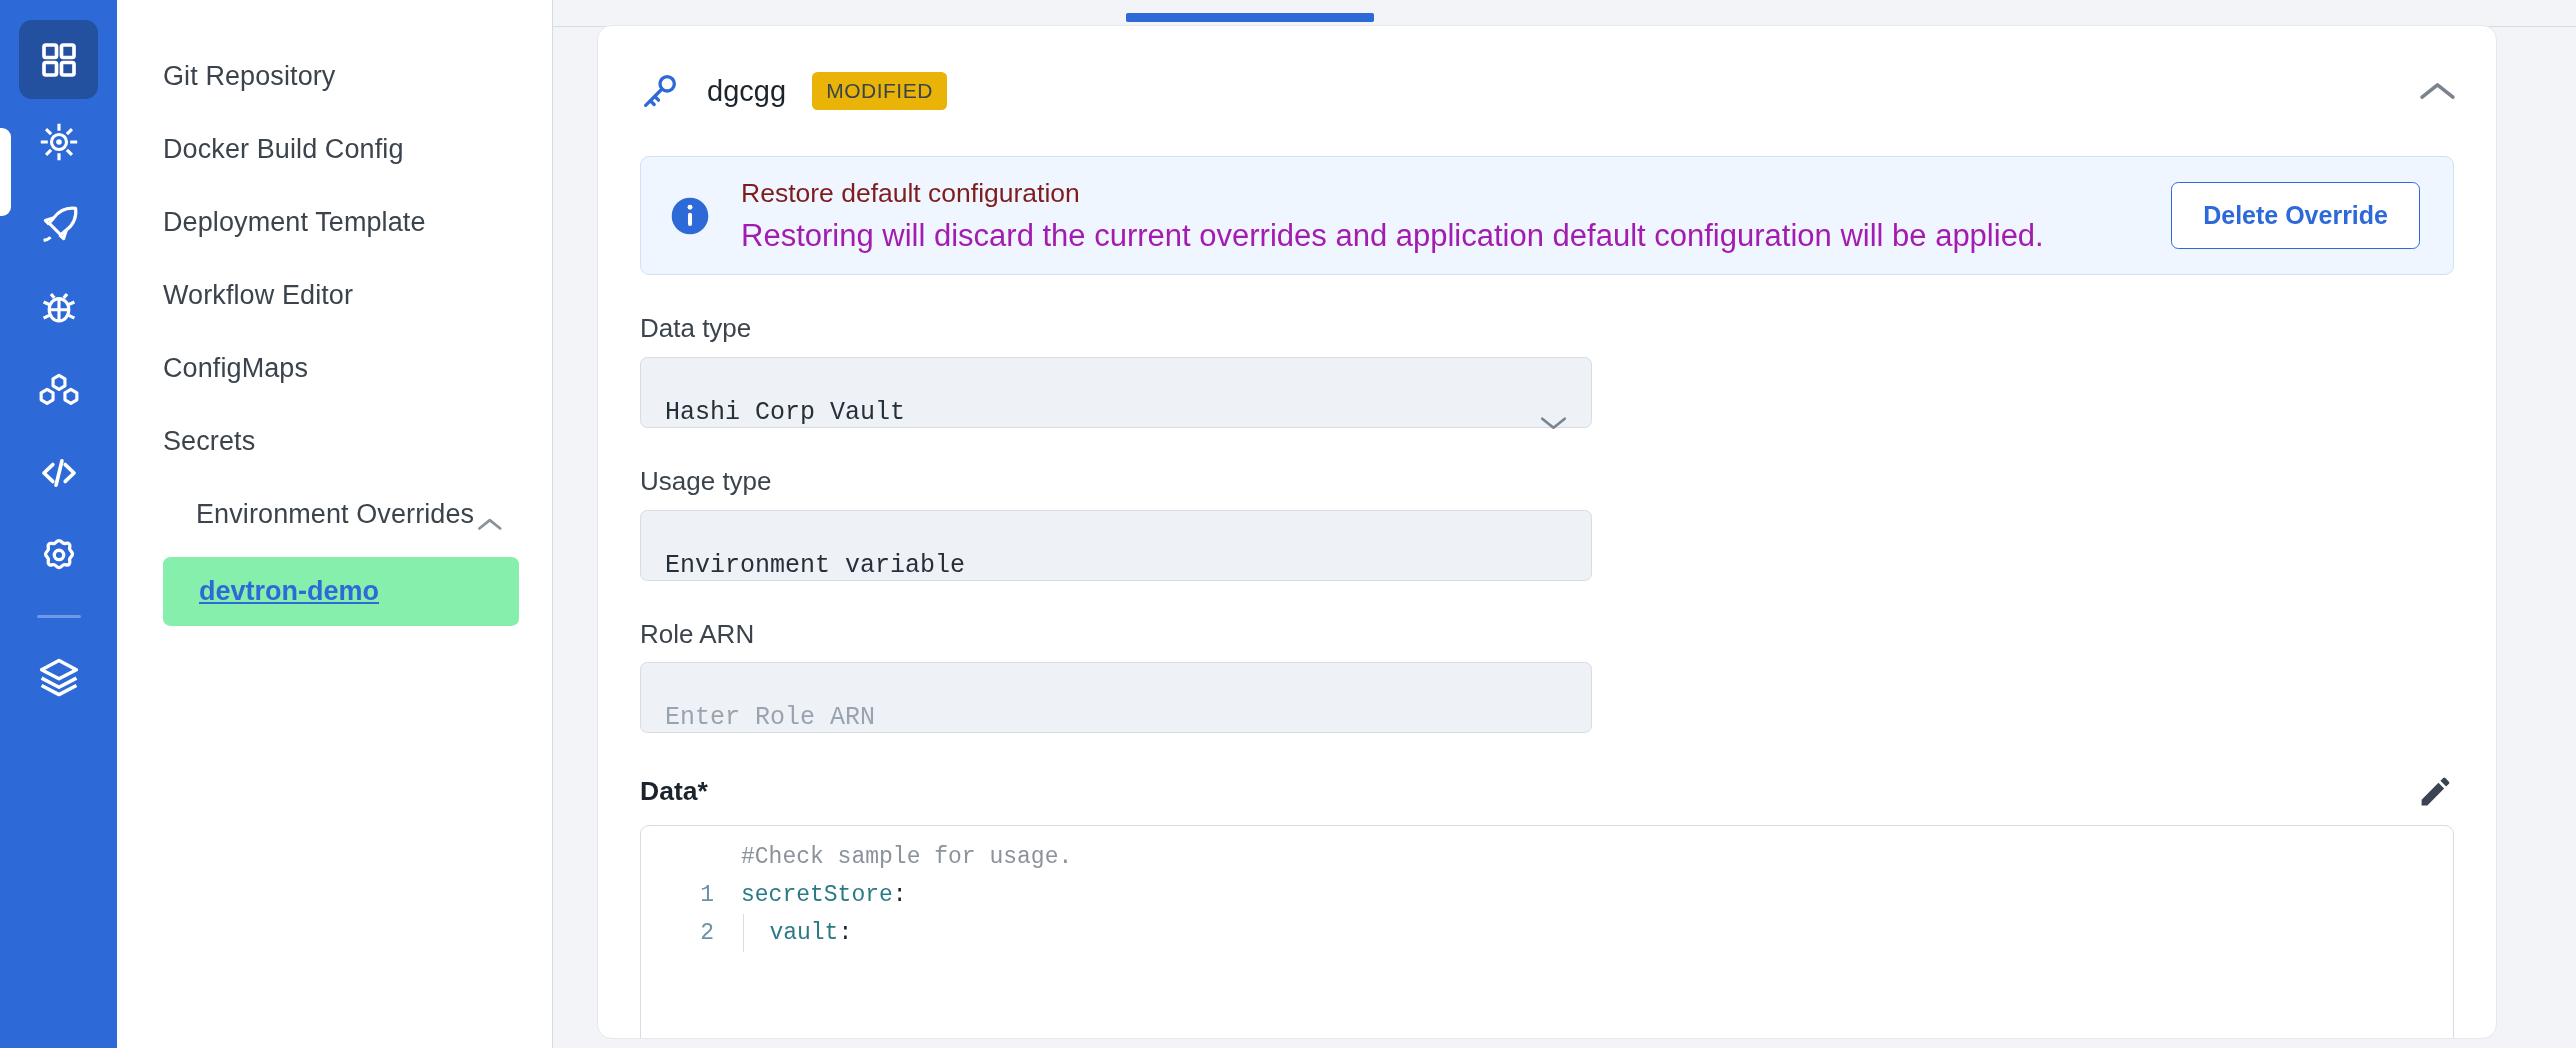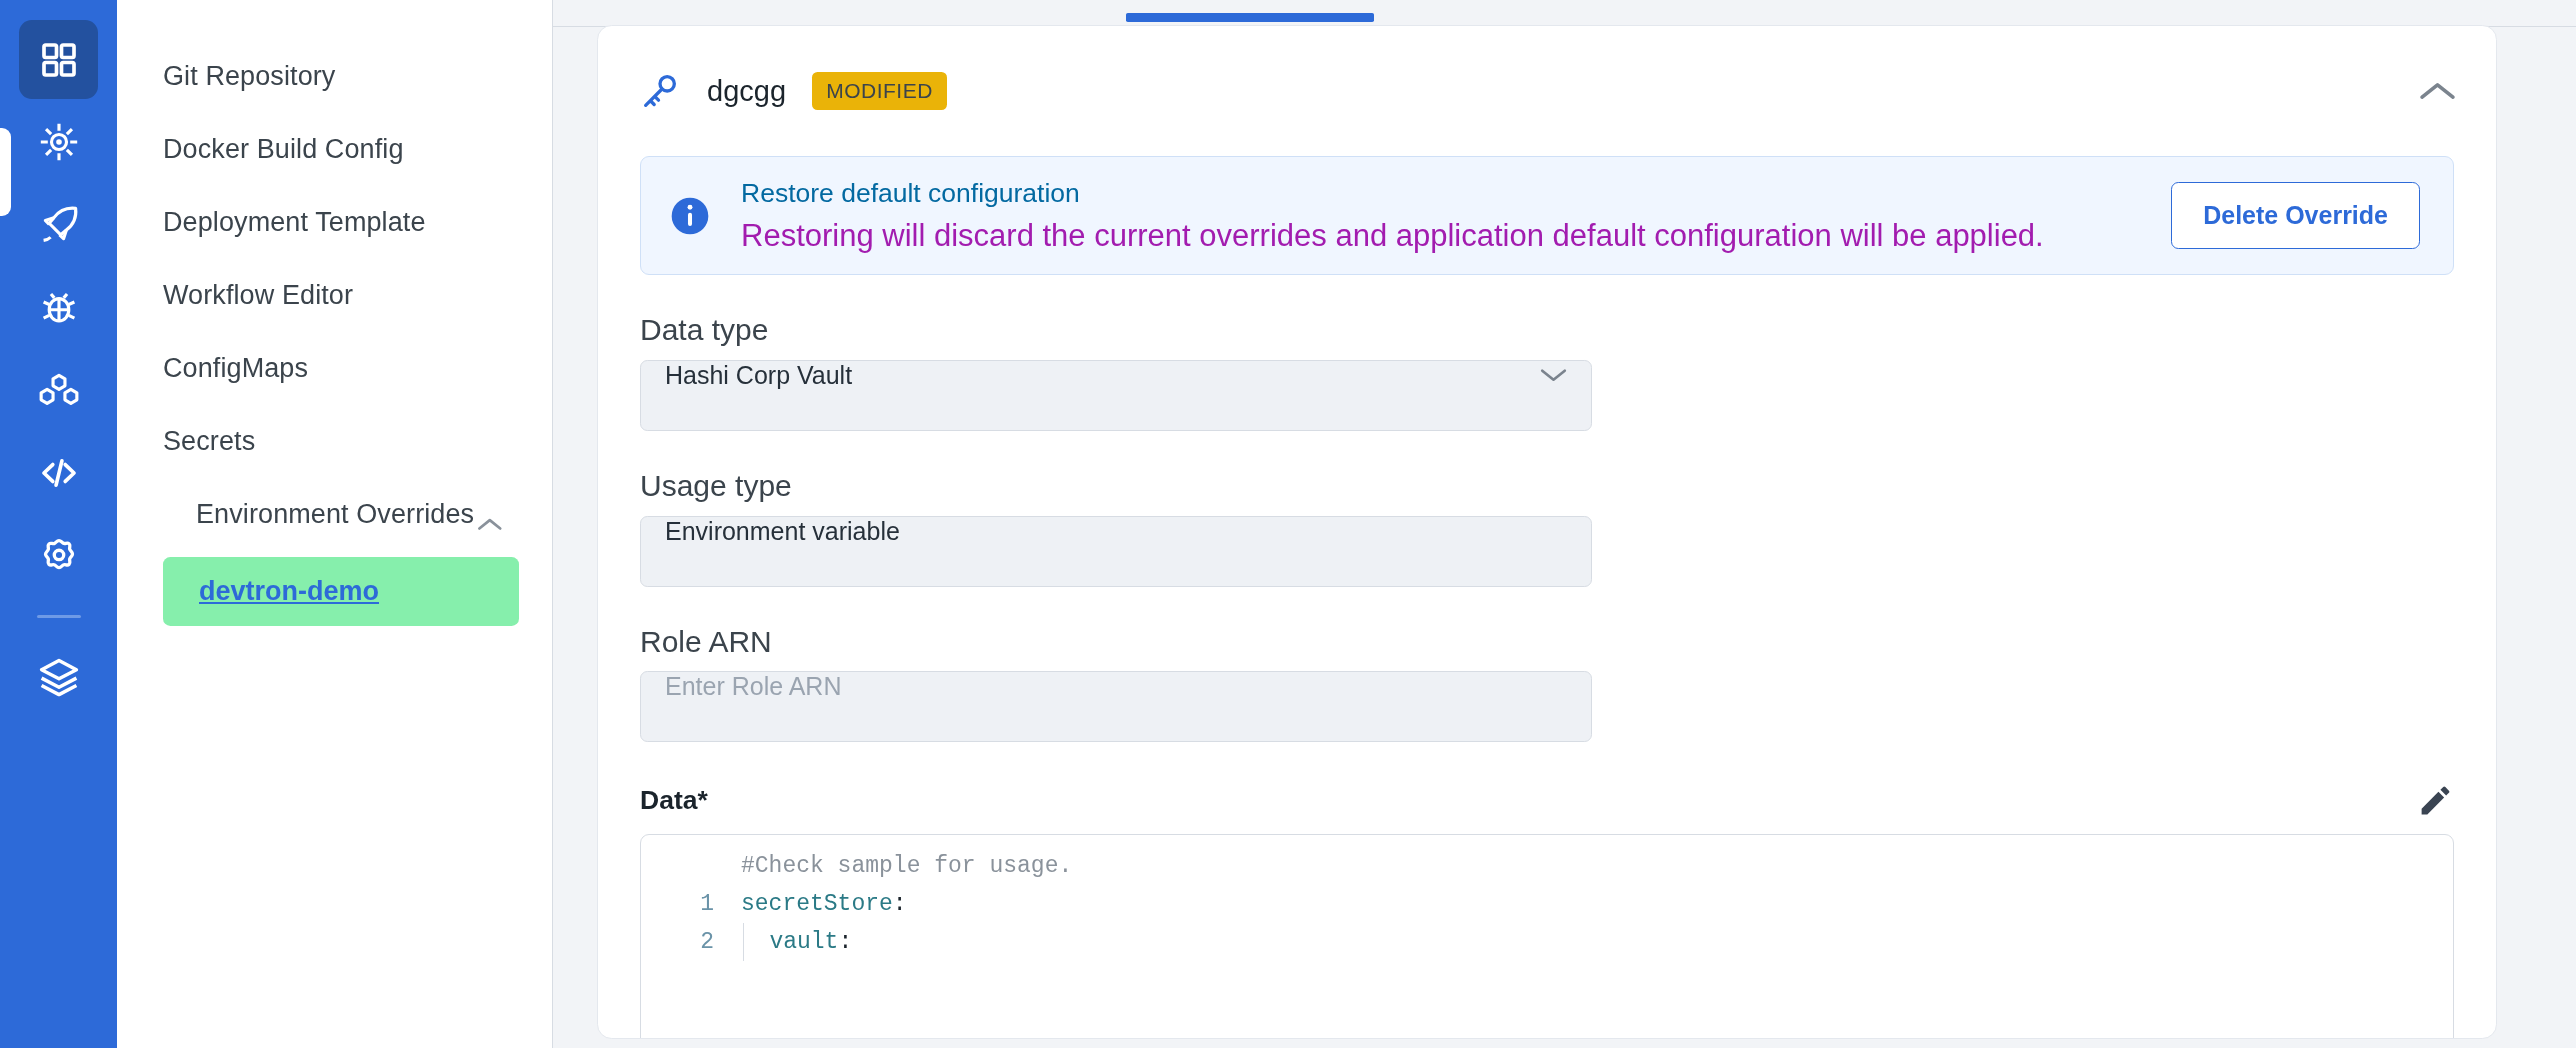--- a/index.html
+++ b/index.html
@@ -86,34 +86,34 @@
     width: 42px; height: 31px; display: flex; align-items: center; justify-content: center;
   }
 
   .banner {
     margin-top: 33px; background: #f0f6ff; border: 1.8px solid #cfe0f7;
     border-radius: 9px; height: 119px;
     display: flex; align-items: center; padding: 0 33px 0 27px;
   }
   .info-icon { width: 44px; height: 44px; flex: 0 0 44px; margin-right: 29px; }
   .banner-txt { flex: 1 1 auto; }
-  .banner-title { font-size: 26.5px; color: #0369a1; margin-bottom: 9px; }
+  .banner-title { font-size: 26.5px; color: #7f1d1d; margin-bottom: 9px; }
   .banner-sub { font-size: 31px; color: #a21caf; }
   .btn-outline {
     flex: 0 0 auto; border: 1.8px solid #2d6ad8; color: #2d6ad8; background: #fff;
     border-radius: 7.3px; font-size: 25px; font-weight: bold;
     padding: 18px 31px; font-family: "Liberation Sans", sans-serif;
   }
 
-  .field-label { font-size: 30px; color: #3b444c; margin: 38px 0 12.8px 0; }
+  .field-label { font-size: 26px; color: #3b444c; margin: 38px 0 12.8px 0; }
   .field-box {
     width: 952px; height: 71px; background: #eef1f5;
     border: 1.8px solid #d7dce3; border-radius: 7.3px;
-    display: flex; align-items: flex-start; padding: 0 24px;
-    font-size: 25px; color: #26303a;
+    display: flex; align-items: flex-end; padding: 0 24px;
+    font-size: 25px; color: #26303a; font-family: Liberation Mono, monospace;
   }
   .field-box.placeholder { color: #9aa4b0; }
   .field-box .grow { flex: 1 1 auto; }
   .chev-down { width: 27px; height: 16.4px; }
 
   .data-label-row { display: flex; align-items: center; margin: 40px 0 14.6px 0; }
   .data-label { font-size: 26.5px; color: #1b242c; font-weight: bold; }
   .pencil { margin-left: auto; width: 37px; height: 37px; }
 
   .editor {

